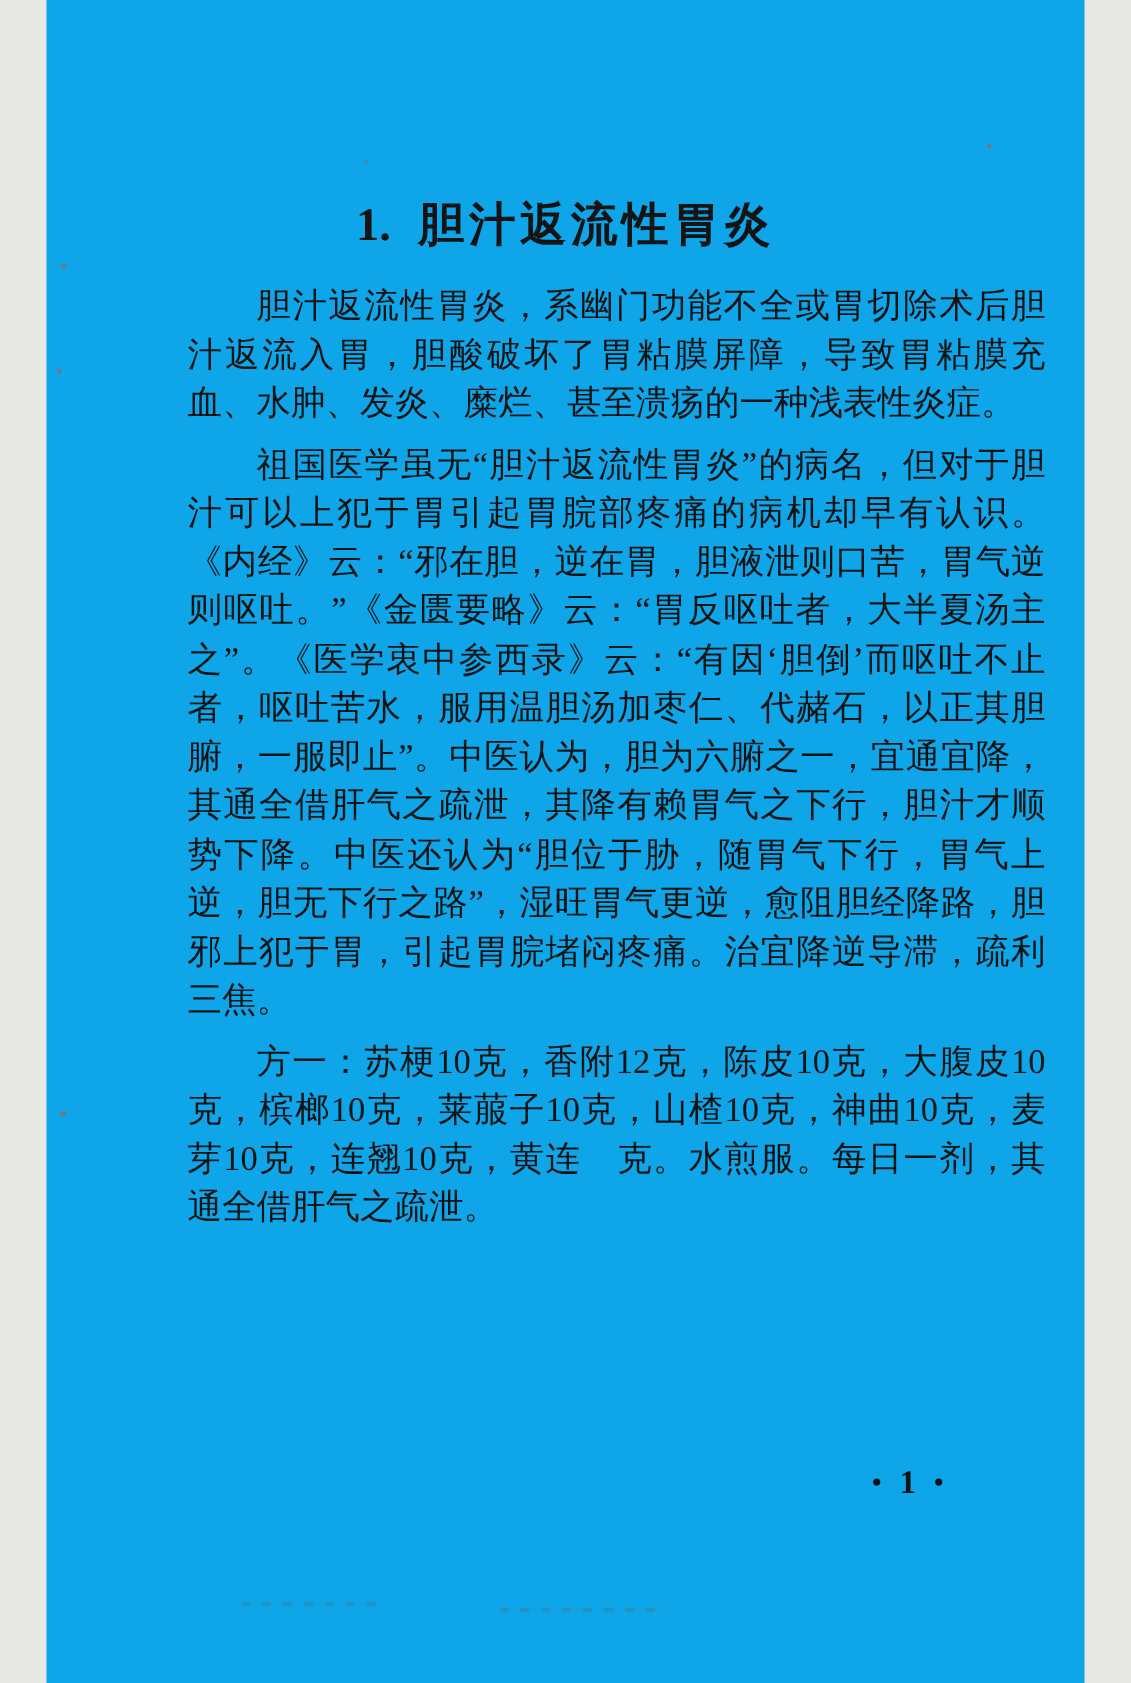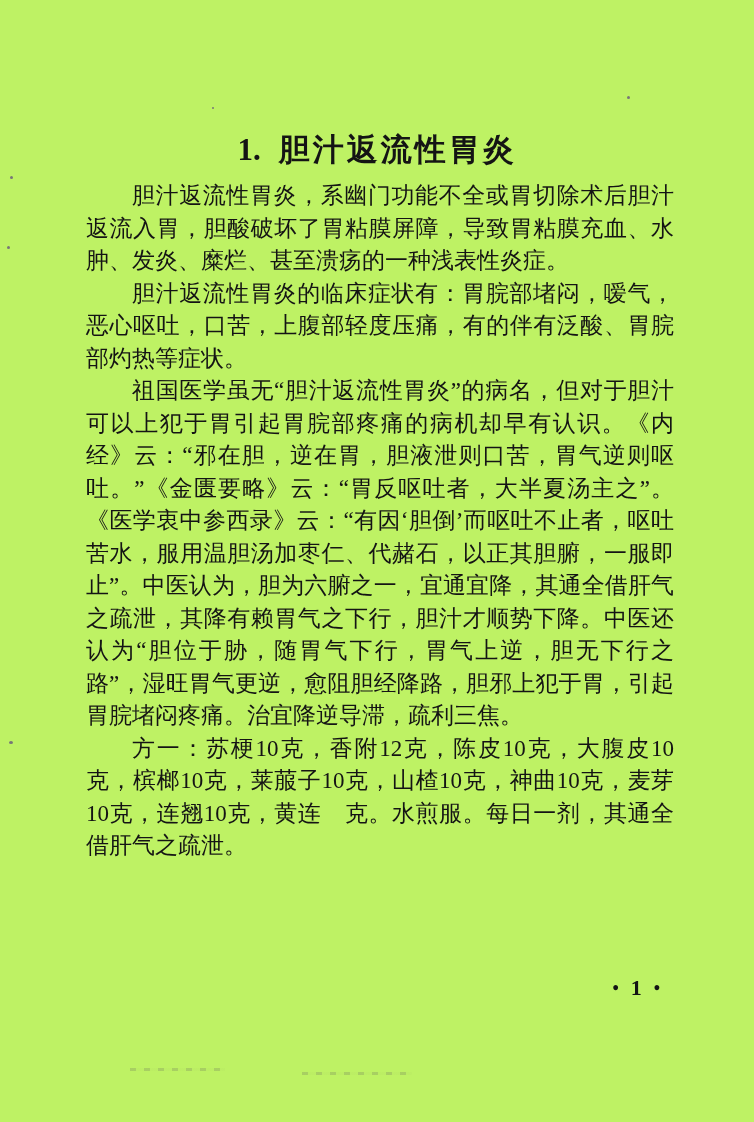--- a/index.html
+++ b/index.html
@@ -2,24 +2,24 @@
 <html><head>
 <meta charset="utf-8">
 <style>
   html, body {
     margin: 0;
     padding: 0;
     background: #e8e8e6;
   }
   .page {
     position: relative;
-    width: 754px;
+    width: 692px;
     height: 1122px;
     margin: 0 auto;
-    background: #bef264;
+    background: #0ea5e9;
     overflow: hidden;
     font-family: "Liberation Serif", "DejaVu Serif", serif;
     color: #141414;
   }
   .title {
     position: absolute;
     top: 108px;
     left: 0;
     right: 0;
     text-align: center;
@@ -36,21 +36,21 @@
     position: absolute;
     top: 180px;
     left: 86px;
     width: 588px;
     font-size: 23px;
     line-height: 32.5px;
     text-align: justify;
     font-weight: 500;
   }
   .body-block p {
-    margin: 0;
+    margin: 8px;
     padding: 0;
     text-indent: 2em;
   }
   .footer {
     position: absolute;
     top: 975px;
     right: 92px;
     font-size: 22px;
     font-weight: 700;
     letter-spacing: 2px;
@@ -81,21 +81,20 @@
 </style>
 </head>
 <body>
 
 <div class="page">
 
   <h1 class="title"><span class="title-number">1.</span><span>胆汁返流性胃炎</span></h1>
 
   <div class="body-block">
     <p>胆汁返流性胃炎，系幽门功能不全或胃切除术后胆汁返流入胃，胆酸破坏了胃粘膜屏障，导致胃粘膜充血、水肿、发炎、糜烂、甚至溃疡的一种浅表性炎症。</p>
-    <p>胆汁返流性胃炎的临床症状有：胃脘部堵闷，嗳气，恶心呕吐，口苦，上腹部轻度压痛，有的伴有泛酸、胃脘部灼热等症状。</p>
     <p>祖国医学虽无“胆汁返流性胃炎”的病名，但对于胆汁可以上犯于胃引起胃脘部疼痛的病机却早有认识。《内经》云：“邪在胆，逆在胃，胆液泄则口苦，胃气逆则呕吐。”《金匮要略》云：“胃反呕吐者，大半夏汤主之”。《医学衷中参西录》云：“有因‘胆倒’而呕吐不止者，呕吐苦水，服用温胆汤加枣仁、代赭石，以正其胆腑，一服即止”。中医认为，胆为六腑之一，宜通宜降，其通全借肝气之疏泄，其降有赖胃气之下行，胆汁才顺势下降。中医还认为“胆位于胁，随胃气下行，胃气上逆，胆无下行之路”，湿旺胃气更逆，愈阻胆经降路，胆邪上犯于胃，引起胃脘堵闷疼痛。治宜降逆导滞，疏利三焦。</p>
     <p>方一：苏梗10克，香附12克，陈皮10克，大腹皮10克，槟榔10克，莱菔子10克，山楂10克，神曲10克，麦芽10克，连翘10克，黄连　克。水煎服。每日一剂，其通全借肝气之疏泄。</p>
   </div>
 
   <div class="footer">
     <span class="dot">•</span>
     <span>1</span>
     <span class="dot">•</span>
   </div>
 

